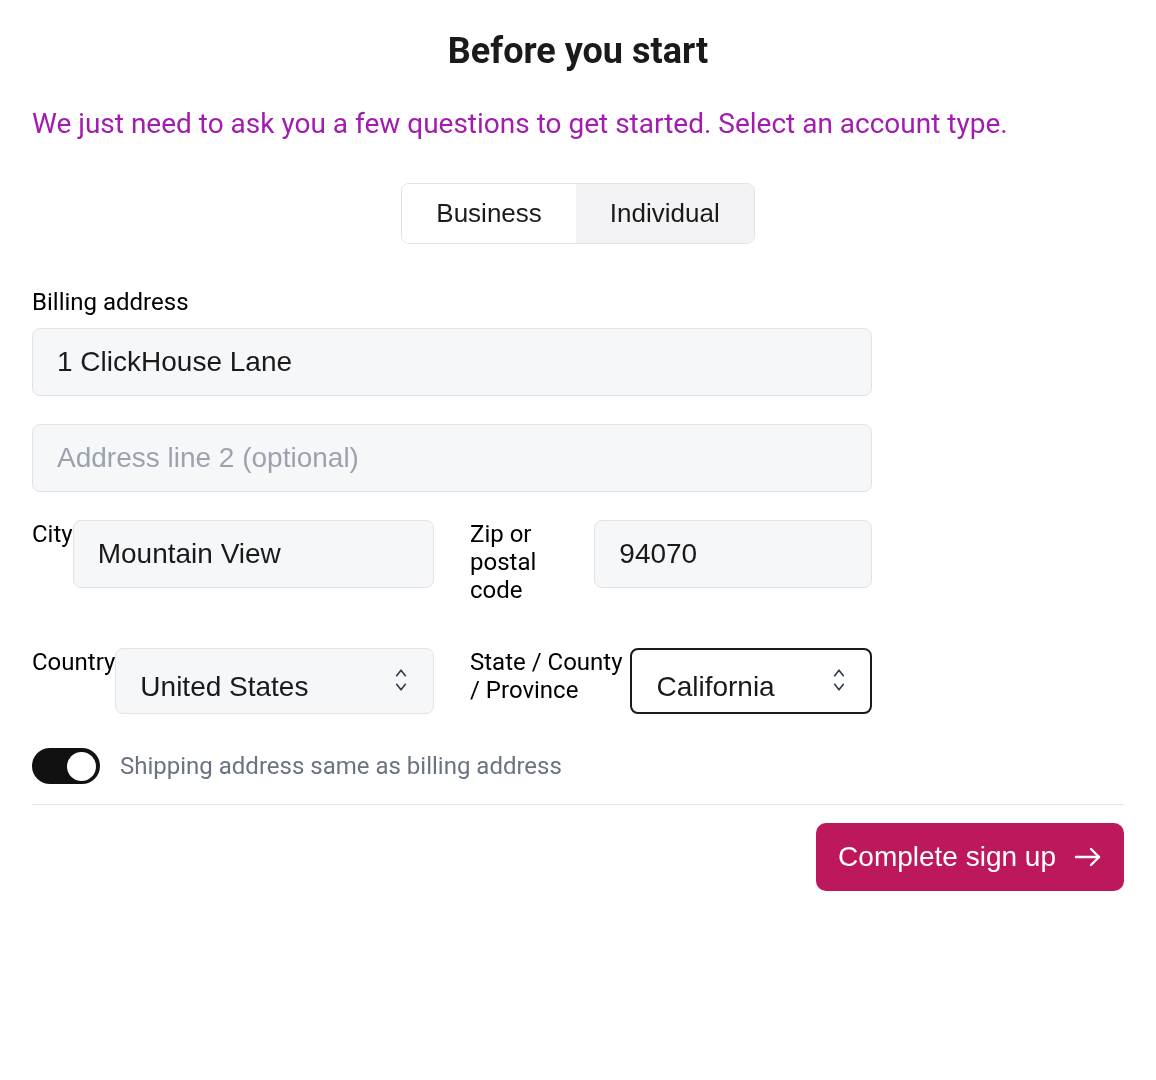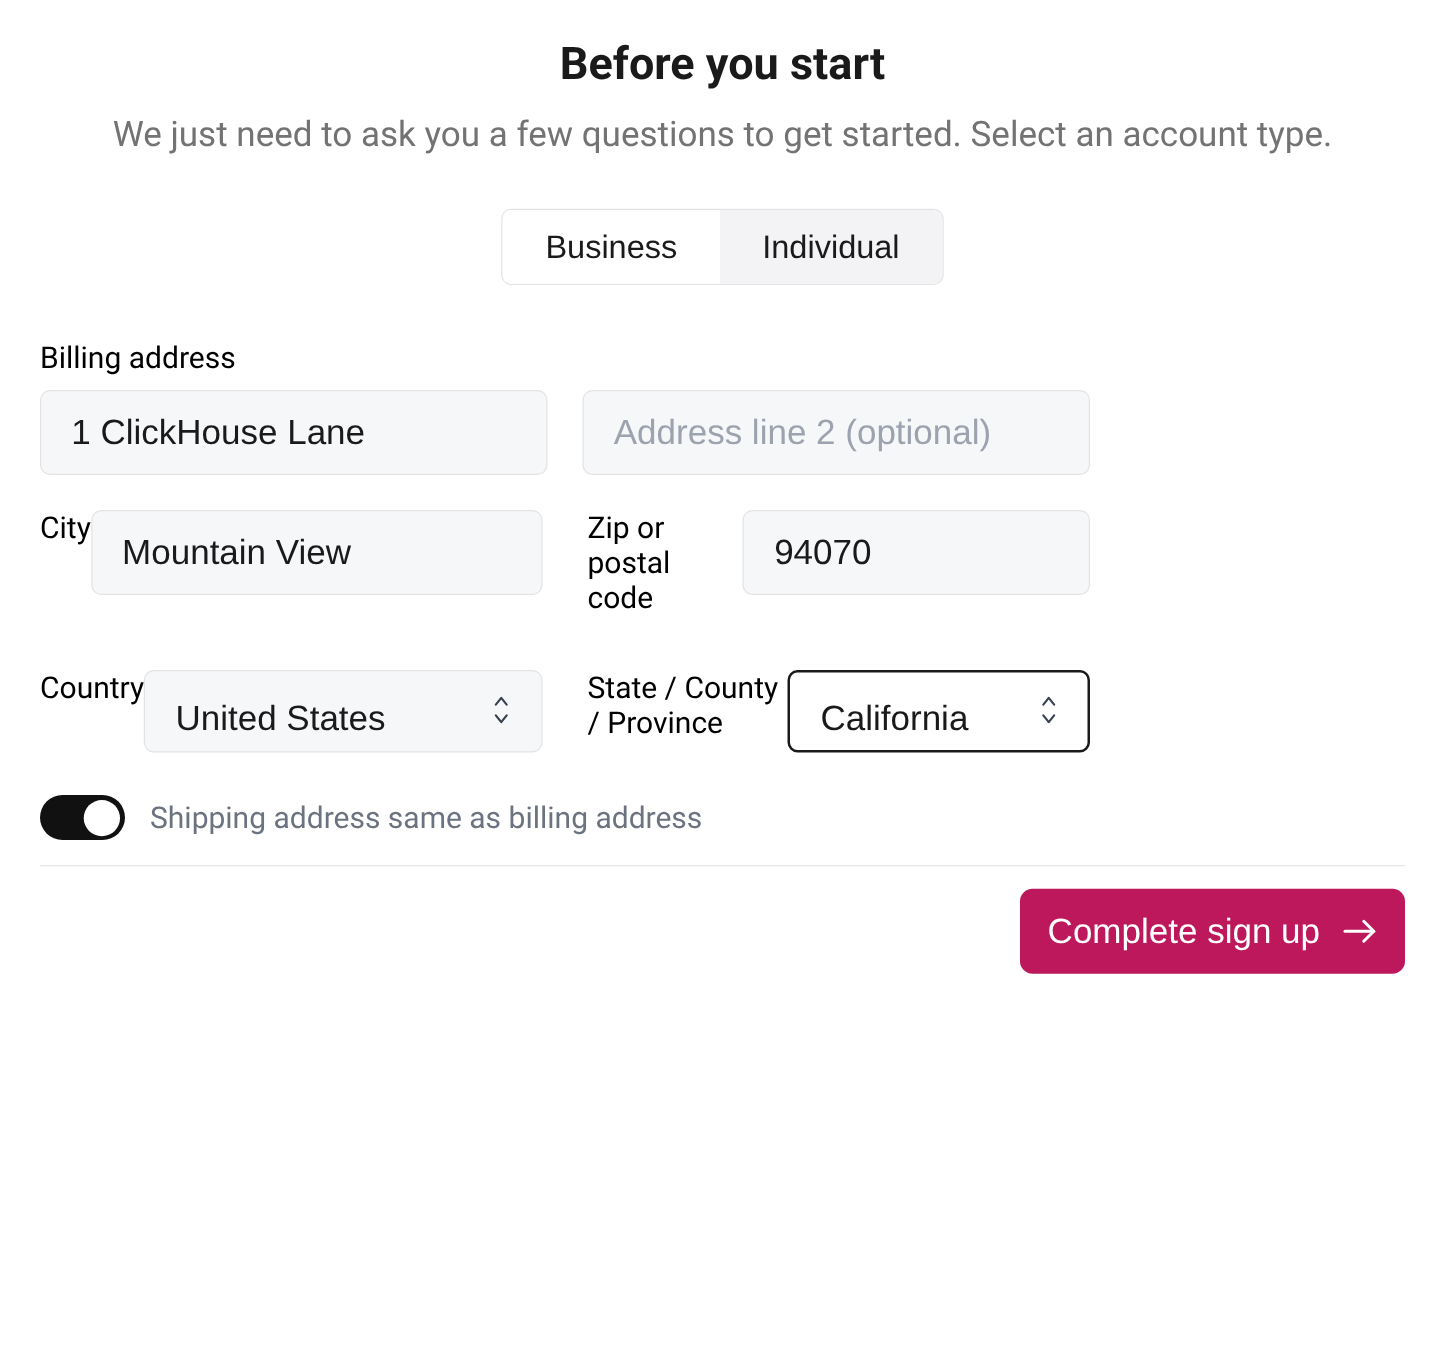--- a/index.html
+++ b/index.html
@@ -12,29 +12,28 @@
       background: #ffffff;
       width: 1156px;
       height: 1080px;
       padding: 30px 32px;
       color: #1a1a1a;
     }
     .page-title {
       font-size: 36px;
       font-weight: 700;
       text-align: center;
-      margin-bottom: 16px;
+      margin-bottom: 32px;
       color: #1a1a1a;
     }
     .intro-text {
       font-size: 28px;
       line-height: 1.4;
-      color: #737373;
+      color: #a21caf;
       margin-bottom: 40px;
-      text-align: center;
     }
     .segmented-control {
       display: flex;
       justify-content: center;
       margin-bottom: 44px;
     }
     .segmented-inner {
       display: inline-flex;
       border: 1px solid #e3e3e6;
       border-radius: 8px;
@@ -73,21 +72,21 @@
       color: #9ca3af;
     }
     .form-width {
       width: 840px;
     }
     .addr-section {
       margin-bottom: 28px;
     }
     .addr-inputs {
       display: flex;
-      flex-direction: row;
+      flex-direction: column;
       gap: 28px;
     }
     .two-col {
       display: flex;
       gap: 36px;
       margin-bottom: 32px;
     }
     .col {
       flex: 1;
       display: flex;

